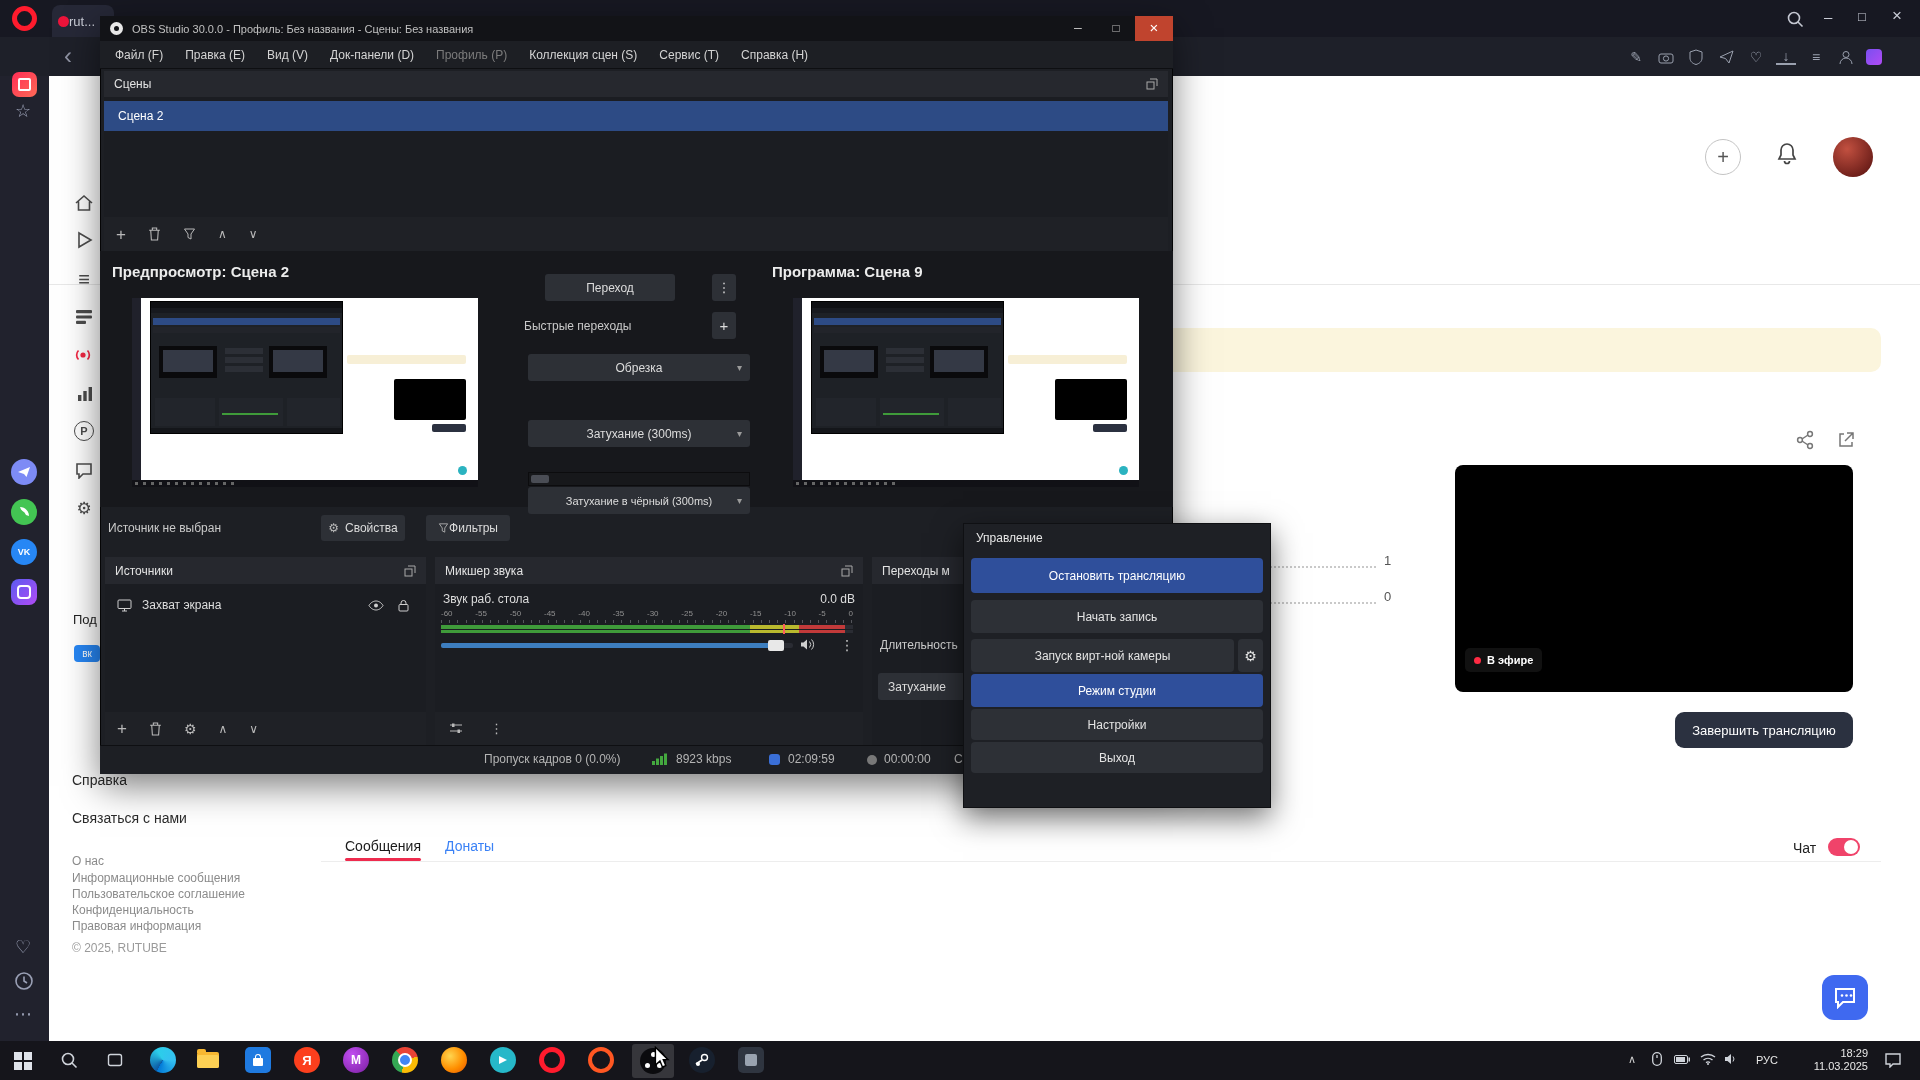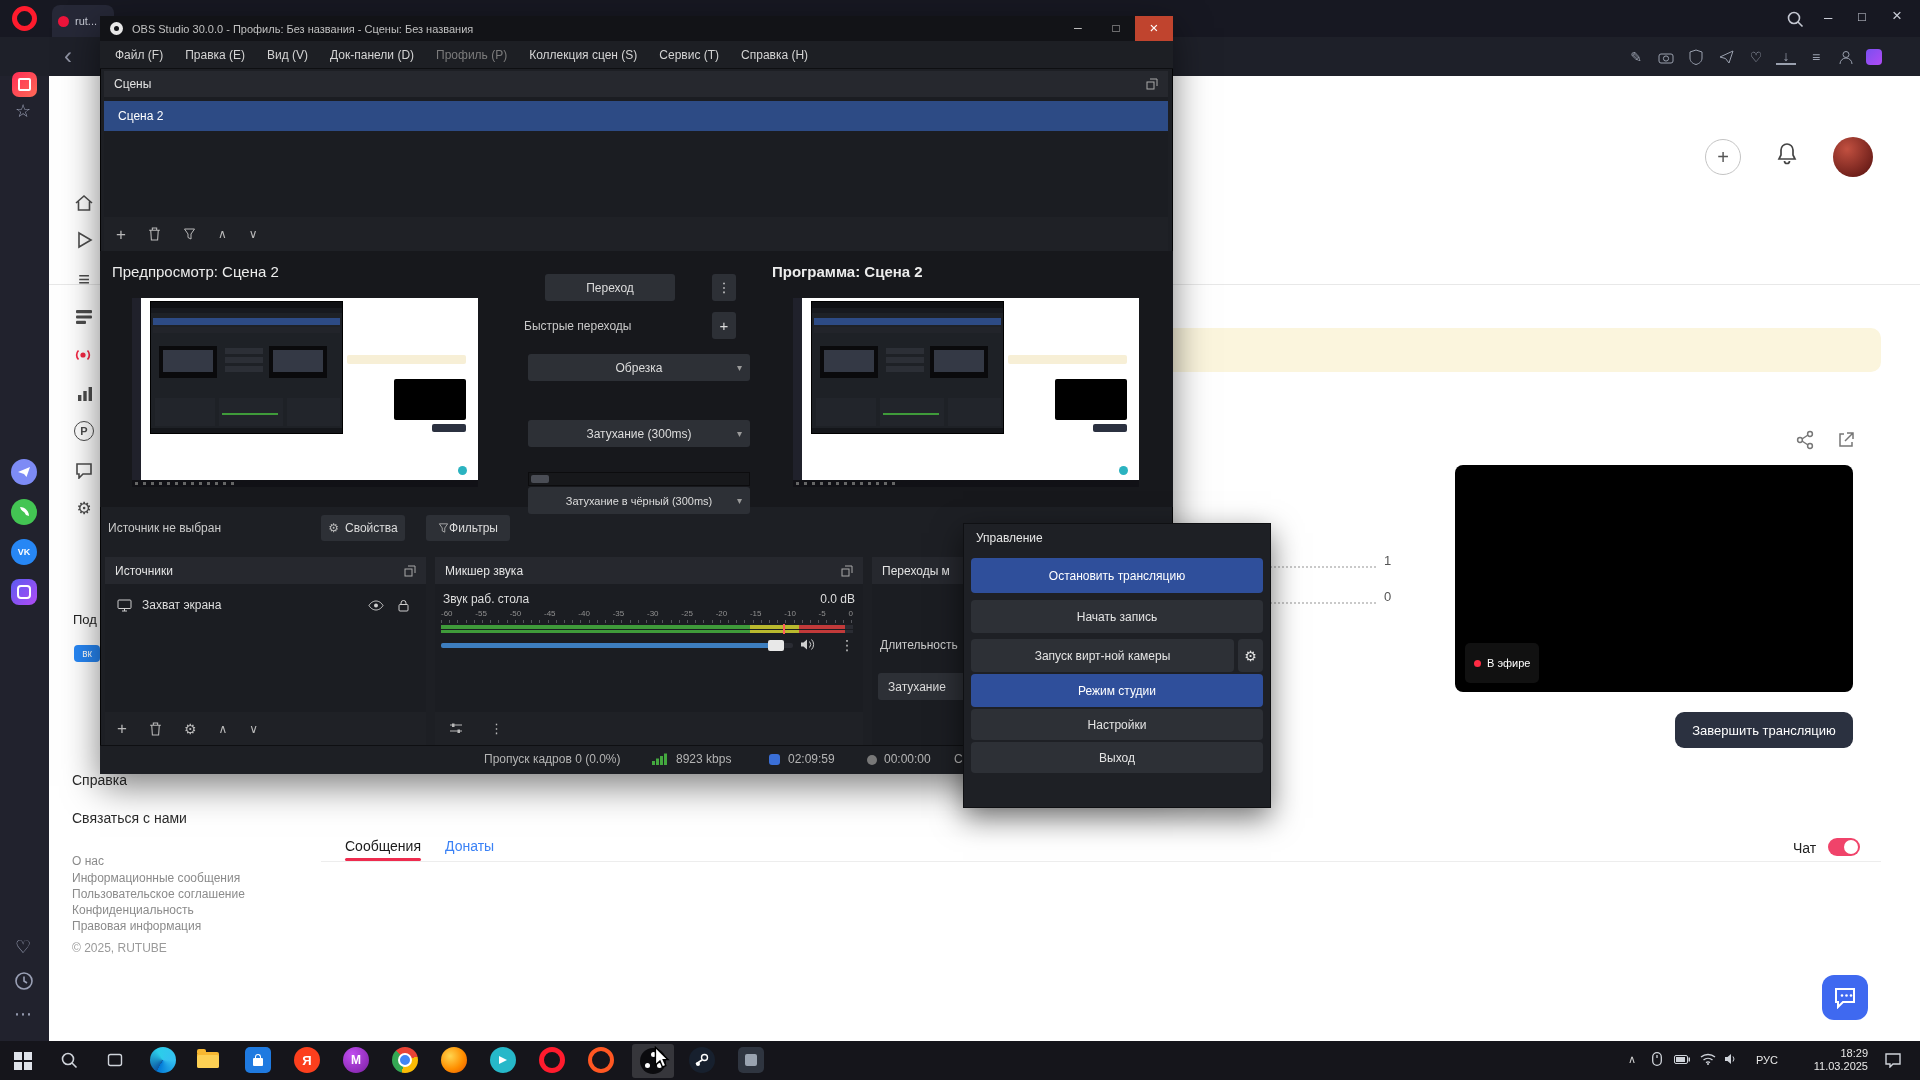--- a/index.html
+++ b/index.html
@@ -28,21 +28,21 @@
 </style>
 </head>
 <body>
 
 <div id="browser-layer">
 
   <div class="abs" style="left:0;top:0;width:1920px;height:37px;background:#171822;"></div>
   <div class="abs" style="left:12px;top:6px;width:25px;height:25px;border-radius:50%;border:5px solid #ff1b2d;box-sizing:border-box;"></div>
   <div class="abs flex" style="left:52px;top:5px;width:62px;height:32px;background:#262837;border-radius:8px 8px 0 0;padding:0 6px;box-sizing:border-box;">
     <span style="width:11px;height:11px;border-radius:50%;background:#ed143b;flex:0 0 auto;"></span>
-    <span style="margin-left:6px;font-size:11px;color:#c9ccd6;white-space:nowrap;overflow:hidden;">rut...</span>
+    <span style="font-size:13px;color:#c9ccd6;white-space:nowrap;overflow:hidden;">rut...</span>
   </div>
   <div class="abs flex" style="left:118px;top:5px;width:34px;height:32px;background:transparent;justify-content:center;">
     <span style="width:11px;height:11px;border-radius:50%;background:#ed143b;"></span>
   </div>
   <div class="abs" style="left:1786px;top:10px;">
     <svg width="18" height="18">
         <circle cx="8" cy="8" r="5.5" stroke="#c4c7d1" fill="none" stroke-width="1.6"></circle>
         <path d="M12 12l4.5 4.5" stroke="#c4c7d1" stroke-width="1.6"></path>
       </svg>
   </div>
@@ -190,21 +190,21 @@
       </svg>
     </div>
   <div class="abs" style="left:1836px;top:430px;">
     <svg width="20" height="20" viewBox="0 0 20 20">
         <path d="M8 4H4v12h12v-4" stroke="#777" fill="none" stroke-width="1.5"></path>
         <path d="M11 3h6v6M17 3l-8 8" stroke="#777" fill="none" stroke-width="1.5"></path>
       </svg>
     </div>
 
   <div class="abs" style="left:1455px;top:465px;width:398px;height:227px;background:#000;border-radius:8px;">
-    <div class="abs flex" style="left:10px;bottom:9px;height:40px;padding:0 9px;background:rgba(18,18,18,.92);border-radius:5px;gap:6px;">
+    <div class="abs flex" style="left:10px;bottom:20px;height:24px;padding:0 9px;background:rgba(18,18,18,.92);border-radius:5px;gap:6px;font-weight:bold;">
       <span style="width:7px;height:7px;border-radius:50%;background:#ff2b43;"></span>
       <span style="font-size:11px;color:#fff;">В эфире</span>
     </div>
   </div>
 
   <div class="abs" style="left:1675px;top:712px;width:178px;height:36px;background:#2b3140;border-radius:9px;color:#fff;font-size:13px;display:flex;align-items:center;justify-content:center;">Завершить трансляцию</div>
 
   <span class="abs" style="left:345px;top:838px;font-size:14px;color:#1a1a1a;">Сообщения</span>
   <div class="abs" style="left:345px;top:858px;width:76px;height:3px;background:#ee2b4e;border-radius:2px;"></div>
   <span class="abs" style="left:445px;top:838px;font-size:14px;color:#3b82f6;">Донаты</span>
@@ -268,22 +268,22 @@
     <span class="tool">
         <svg width="13" height="12" viewBox="0 0 12 12">
           <path d="M1 1h10L7.5 6v5l-3-1.5V6z" stroke="#b9b9b9" fill="none"></path>
         </svg>
       </span>
     <span class="tool" style="font-size:12px;">∧</span>
     <span class="tool" style="font-size:12px;">∨</span>
   </div>
 
   <div class="abs" style="left:100px;top:251px;width:1073px;height:256px;background:#17181c;"></div>
-  <span class="abs" style="left:112px;top:263px;font-size:15px;font-weight:normal;color:#ececec;">Предпросмотр: Сцена 2</span>
-  <span class="abs" style="left:772px;top:263px;font-size:15px;font-weight:bold;color:#ececec;">Программа: Сцена 2</span>
+  <span class="abs" style="left:112px;top:263px;font-size:15px;font-weight:bold;color:#ececec;">Предпросмотр: Сцена 2</span>
+  <span class="abs" style="left:772px;top:263px;font-size:15px;font-weight:bold;color:#ececec;">Программа: Сцена 9</span>
   <div class="mini-shot" style="left:132px;top:298px;width:346px;height:189px;">
   <div style="left:0;top:0;width:346px;height:189px;background:#fff;"></div>
   <div style="left:0;top:0;width:9px;height:182px;background:#20212b;"></div>
   <div style="left:215px;top:57px;width:119px;height:9px;background:#f7efd6;border-radius:2px;"></div>
   <div style="left:262px;top:81px;width:72px;height:41px;background:#000;border-radius:2px;"></div>
   <div style="left:300px;top:126px;width:34px;height:8px;background:#2b3140;border-radius:2px;"></div>
   <div style="left:326px;top:168px;width:9px;height:9px;border-radius:50%;background:#2bb3c0;"></div>
   <div style="left:18px;top:3px;width:193px;height:133px;background:#1e2126;border:1px solid #000;box-sizing:border-box;">
     <div style="left:0;top:0;width:191px;height:6px;background:#0f1013;"></div>
     <div style="left:0;top:6px;width:191px;height:5px;background:#17191e;"></div>

